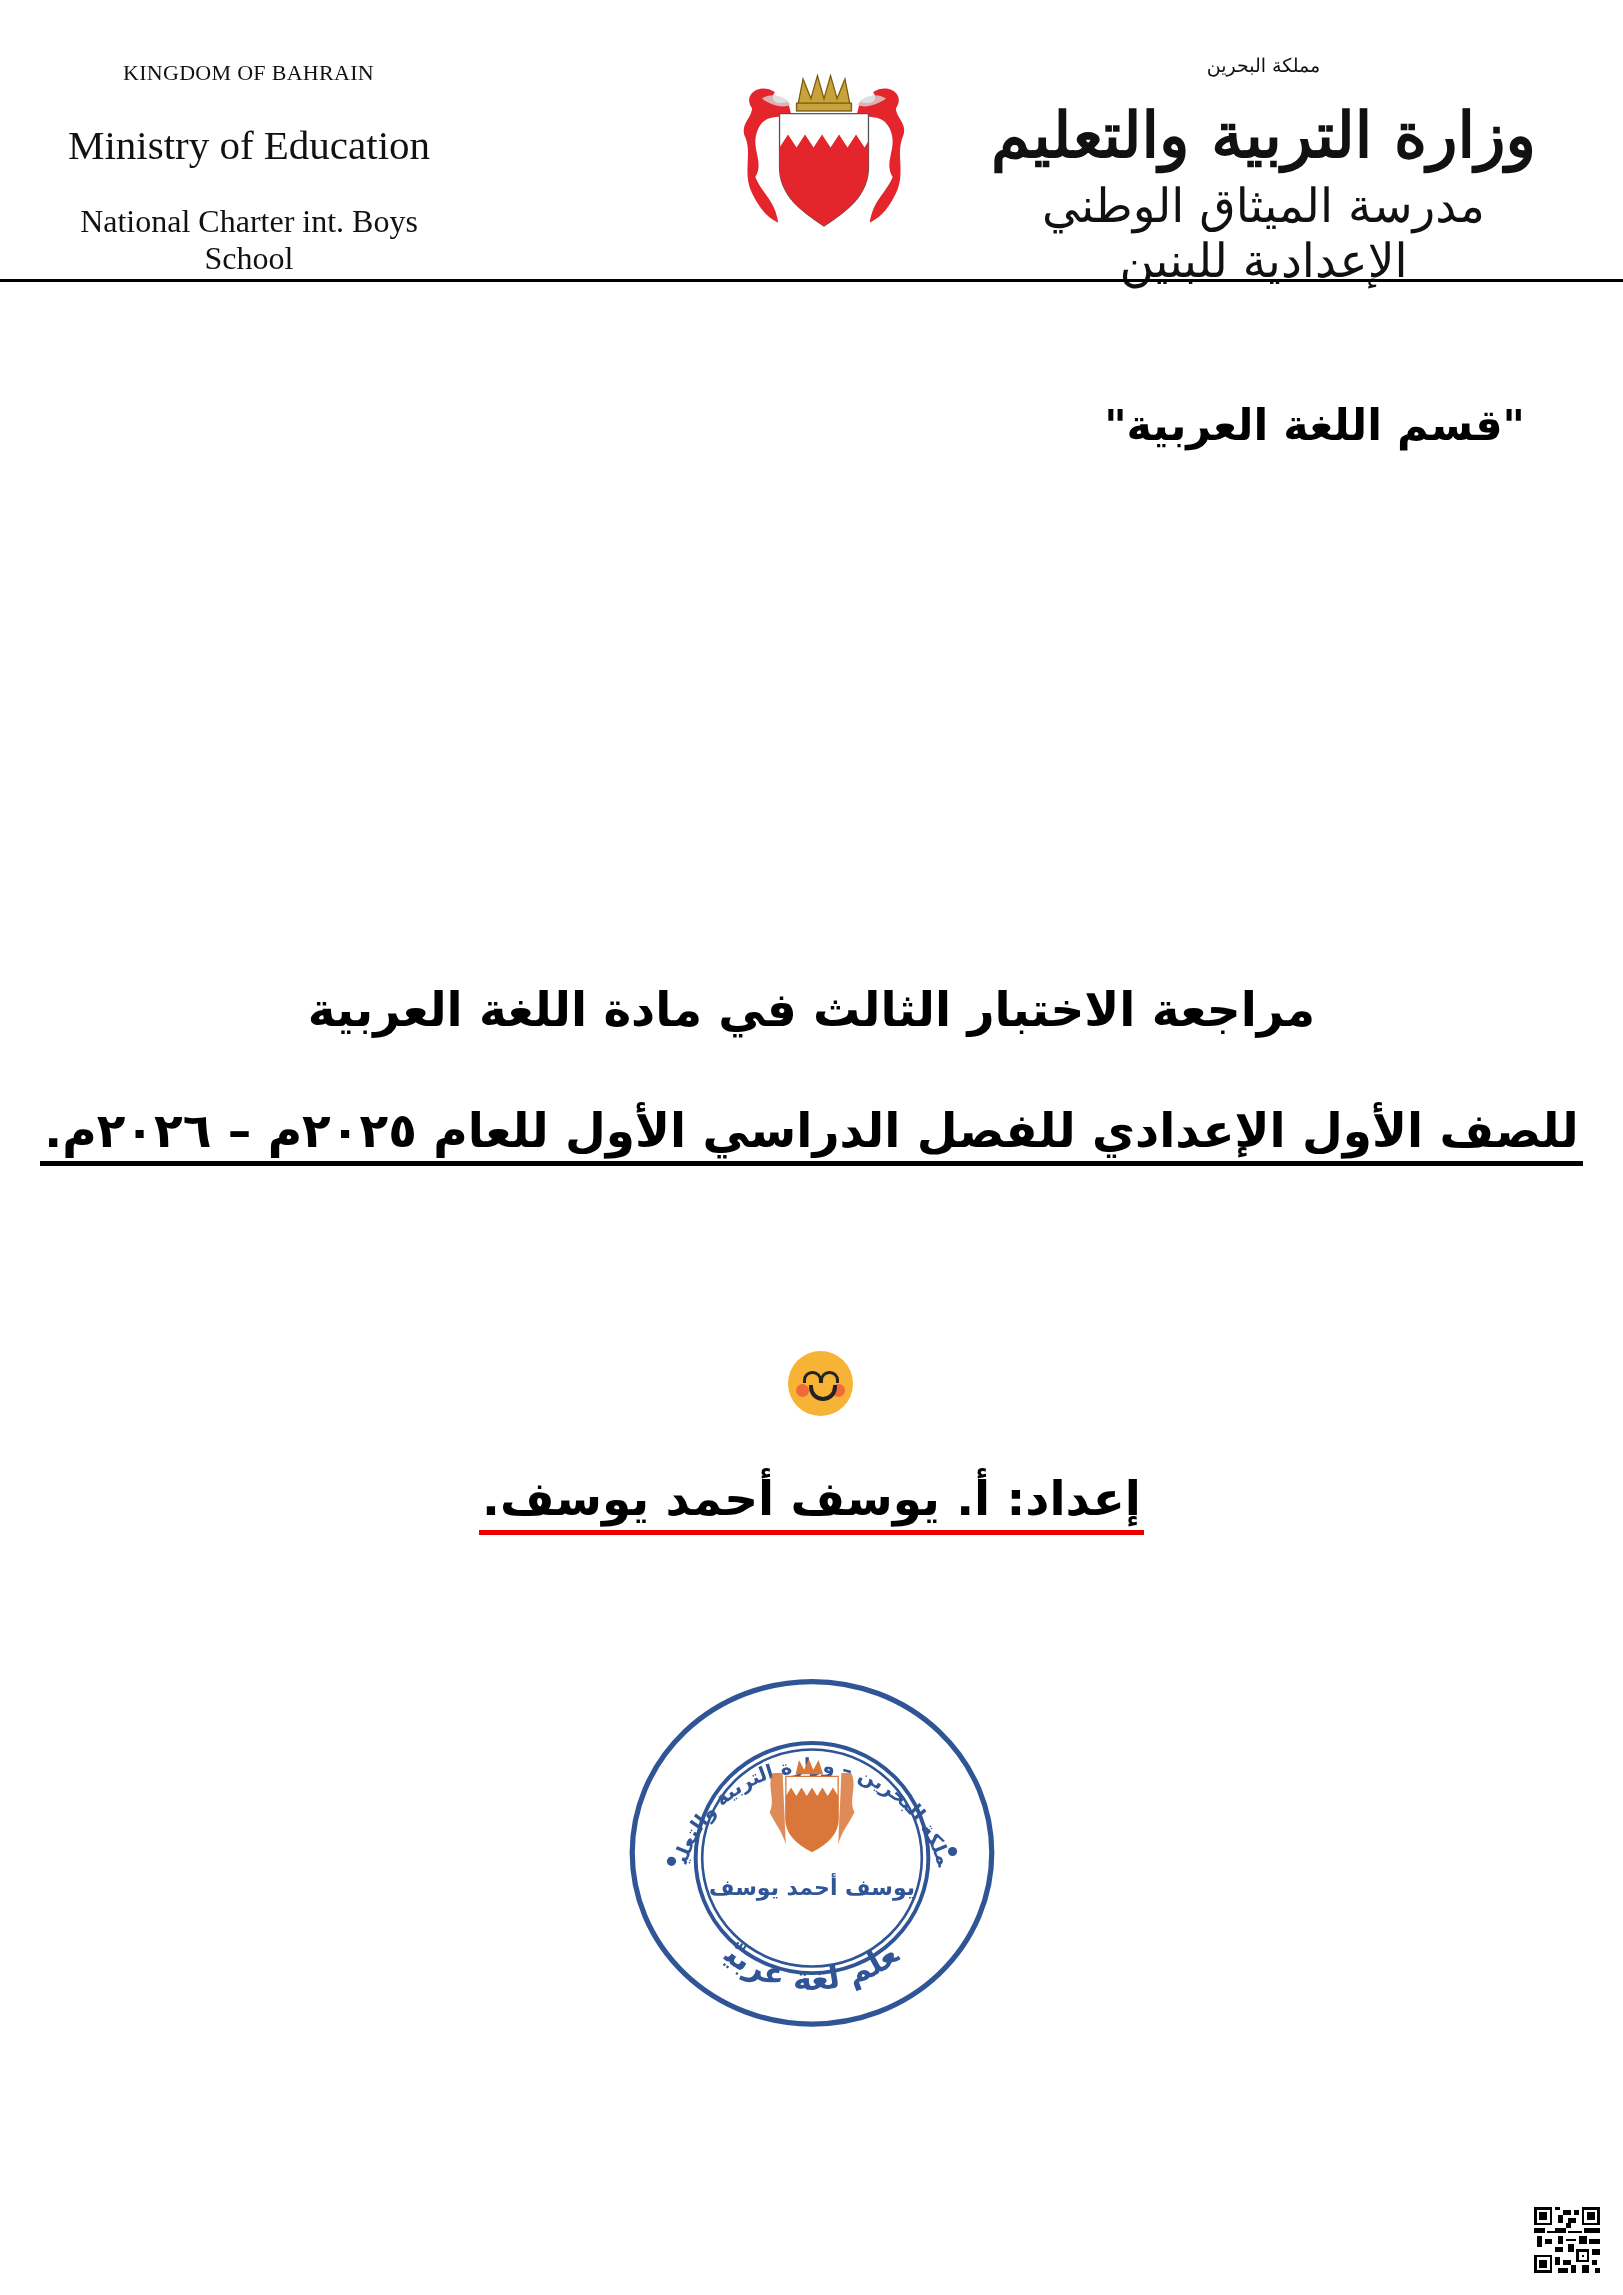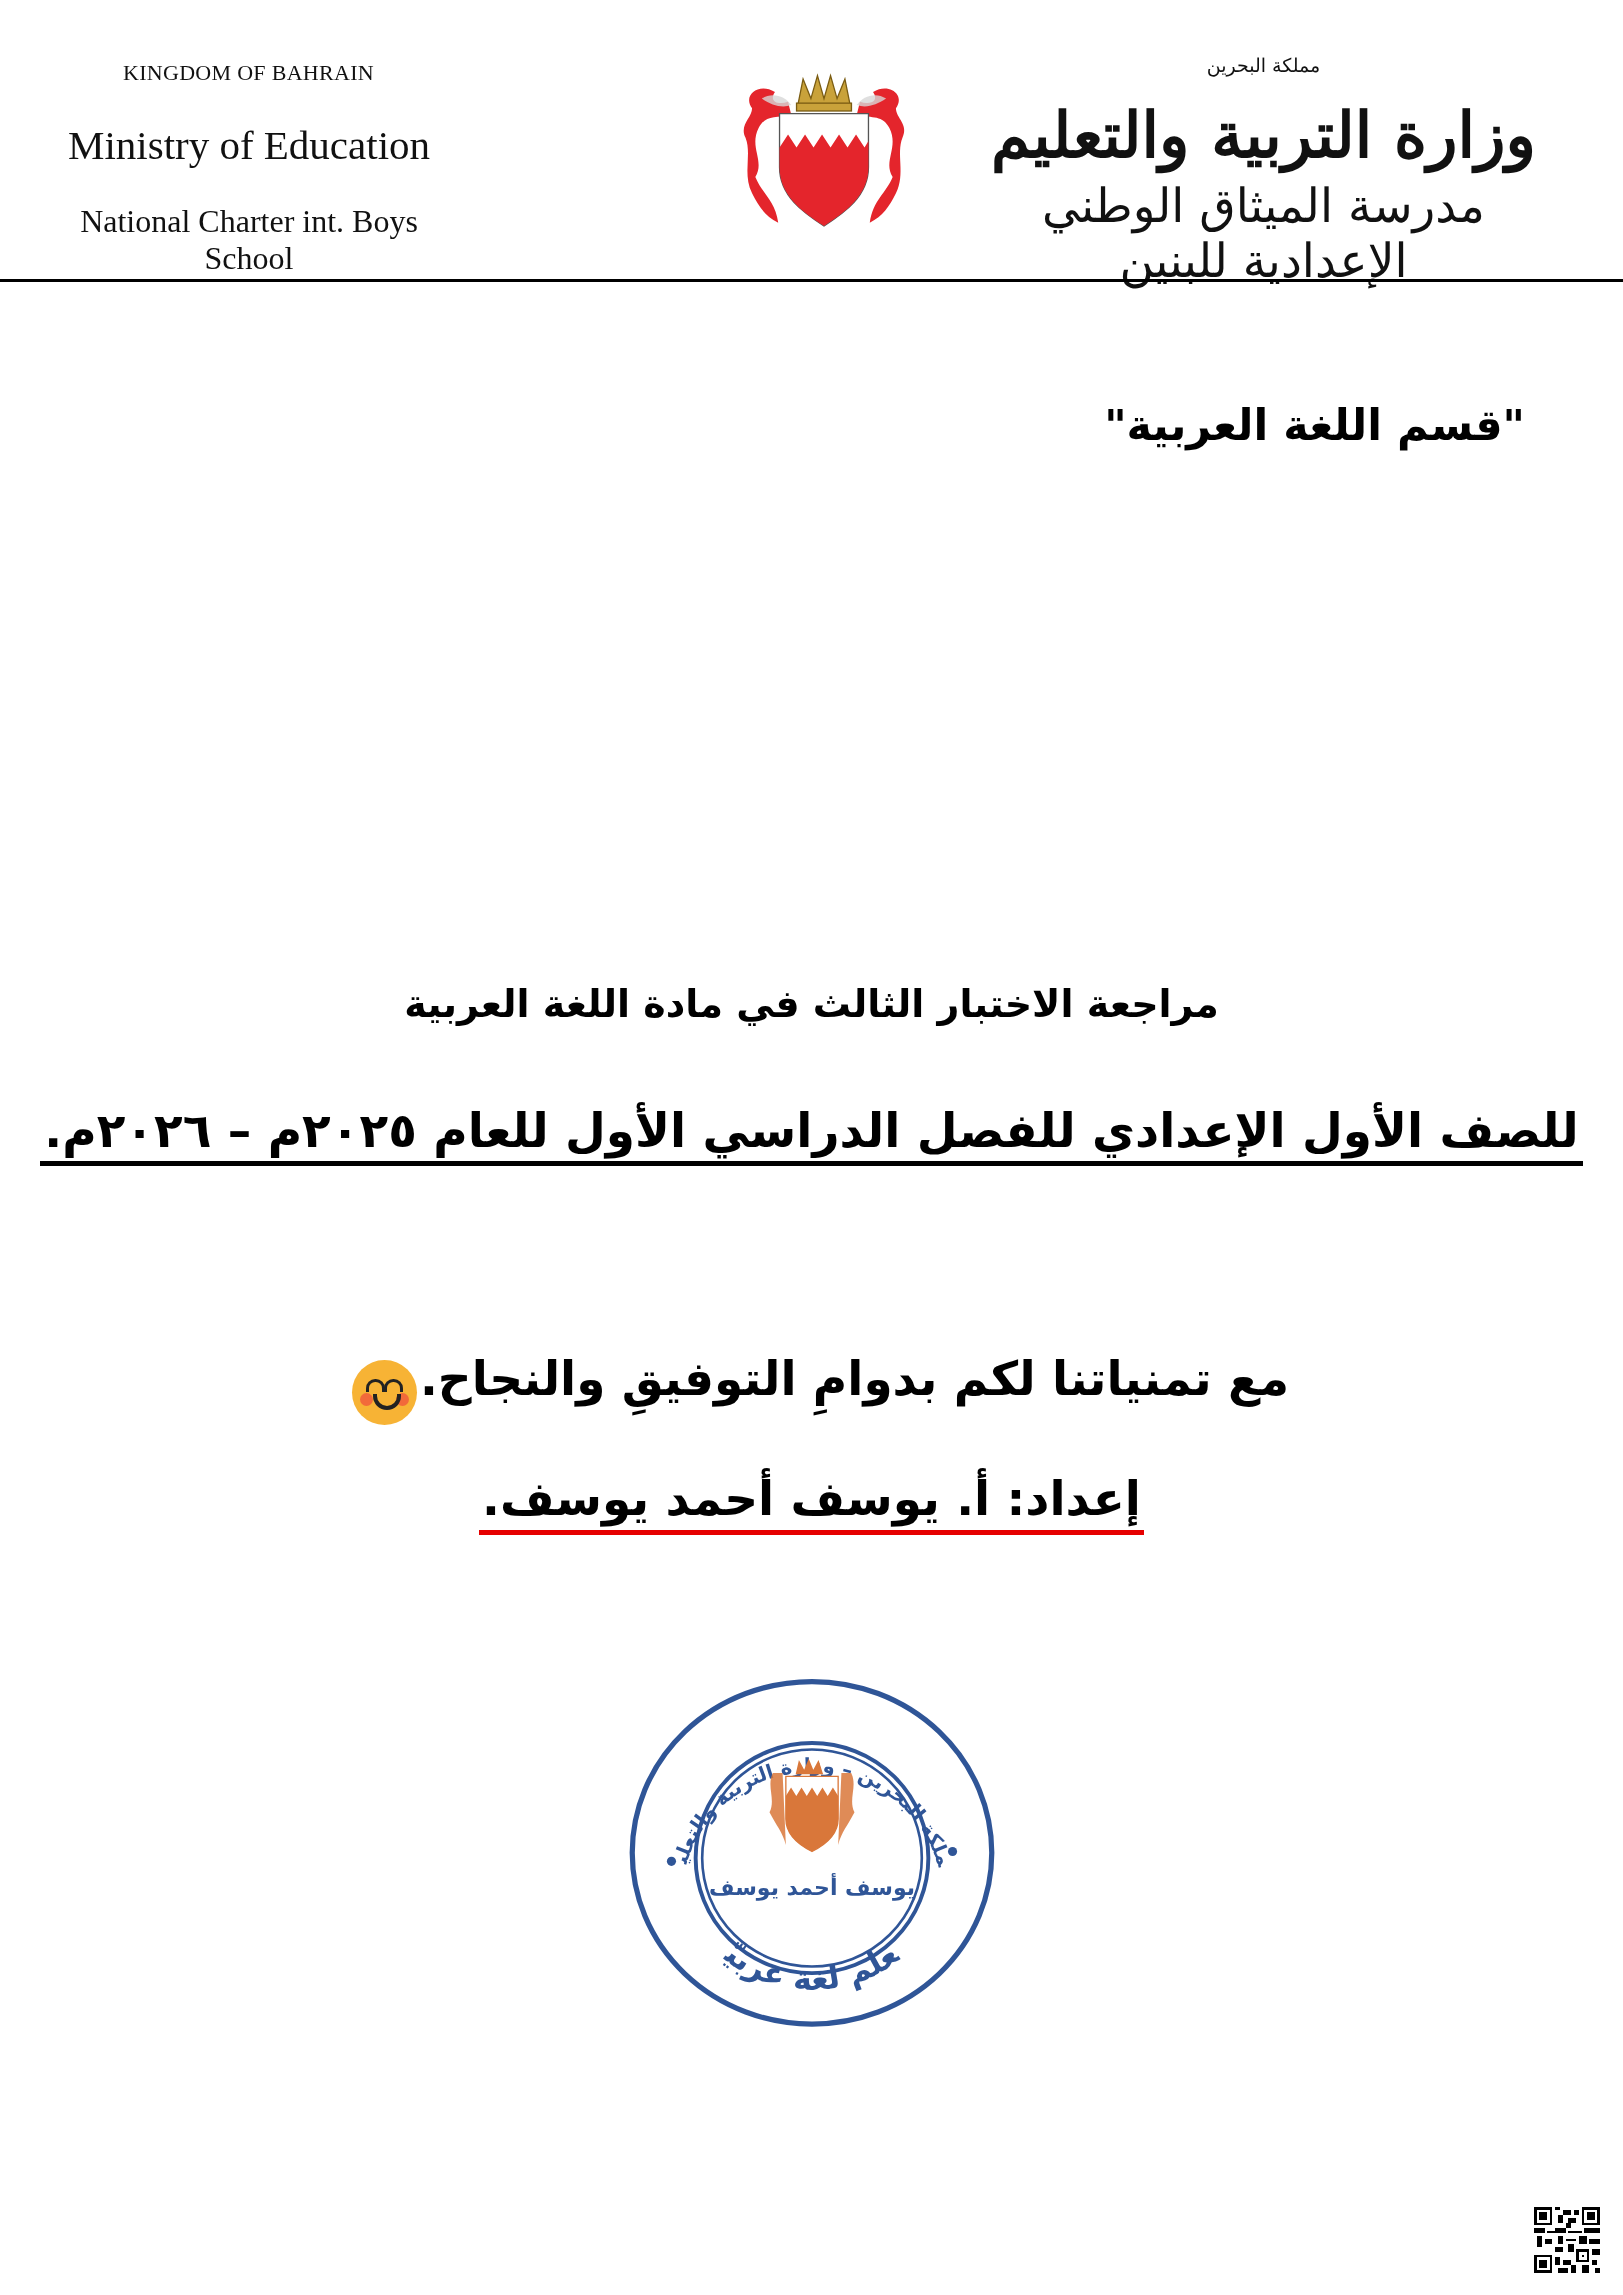--- a/index.html
+++ b/index.html
@@ -18,21 +18,21 @@
   .hdr-ar .l1 { position:absolute; left:0; width:100%; top:54px; font-size:19px; }
   .hdr-ar .l2 { position:absolute; left:0; width:100%; top:98px; font-size:63px; font-weight:bold; }
   .hdr-ar .l3 { position:absolute; left:0; width:100%; top:178px; font-size:47px; }
 
   .crest { position:absolute; left:739px; top:69px; width:170px; height:167px; }
   .hdr-rule { position:absolute; left:0; top:279px; width:1623px; height:2.6px; background:#000; }
 
   
   .ar { direction:rtl; font-family:"DejaVu Sans", sans-serif; font-weight:bold; }
   .dept { position:absolute; right:98px; top:400px; font-size:43px; }
-  .title1 { position:absolute; left:0; width:1623px; text-align:center; top:982px; font-size:38px; }
+  .title1 { position:absolute; left:0; width:1623px; text-align:center; top:982px; font-size:47px; }
   .title2-wrap { position:absolute; left:0; width:1623px; text-align:center; top:1103px; }
   .title2 { display:inline-block; font-size:47px; border-bottom:5.9px solid #000; padding:0 3.9px 2.6px; }
   .wish-wrap { position:absolute; left:0; width:1623px; text-align:center; top:1351px; }
   .wish { display:inline-block; font-size:47px; }
   .smiley { display:inline-block; vertical-align:middle; width:65px; height:65px; border-radius:50%;
             background:#f7b335; position:relative; margin-left:18.3px; }
   .smiley .eye { position:absolute; top:19.6px; width:13px; height:9.2px; border:3.9px solid #222;
                  border-bottom:none; border-radius:9.2px 9.2px 0 0; }
   .smiley .eye.l { left:14.4px; } .smiley .eye.r { right:14.4px; }
   .smiley .cheek { position:absolute; top:33px; width:13px; height:13px; border-radius:50%; background:#f26a3a; }
@@ -87,21 +87,20 @@
 <div class="title2-wrap">
   <span class="title2 ar">للصف الأول الإعدادي للفصل الدراسي الأول للعام ٢٠٢٥م – ٢٠٢٦م.</span>
 </div>
 
 <div class="wish-wrap">
   <span class="smiley">
     <span class="eye l"></span><span class="eye r"></span>
     <span class="cheek l"></span><span class="cheek r"></span>
     <span class="mouth"></span>
   </span>
-  <span class="wish ar">مع تمنياتنا لكم بدوامِ التوفيقِ والنجاح.</span>
 </div>
 
 <div class="author-wrap">
   <span class="author ar">إعداد: أ. يوسف أحمد يوسف.</span>
 </div>
 
 <div class="stamp">
   <svg width="380" height="353" viewBox="0 0 580 540">
     <defs>
       <path id="arcTop" d="M95 300 A200 195 0 0 1 485 300"></path>

